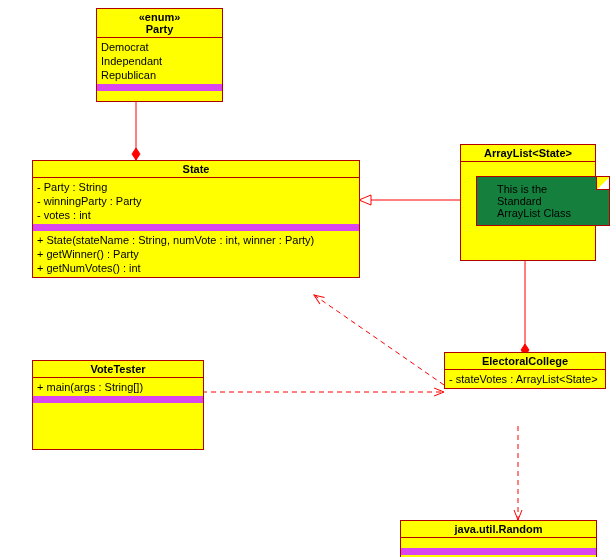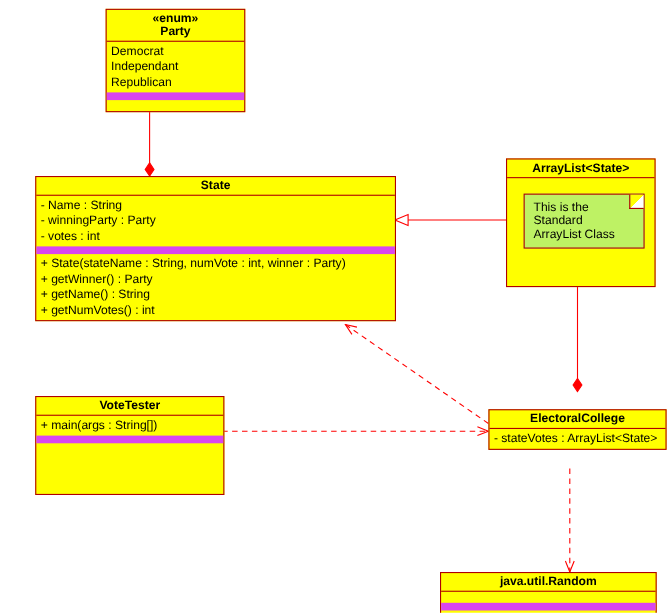--- a/index.html
+++ b/index.html
@@ -2,21 +2,21 @@
 <html><head>
 <meta charset="utf-8">
 <style>
 body{margin:0;font-family:Arial,sans-serif;font-size:11px;color:#000;background:#fff;width:610px;height:557px;position:relative}
 .box{position:absolute;background:#ffff00;border:1px solid #b00000}
 .title{font-weight:bold;text-align:center;padding:2px 18px;border-bottom:1px solid #b00000}
 .sect{padding:2px 4px;border-bottom:7px solid #d946ef}
 .sect:last-child{border-bottom:none}
 .row{padding:1px 0;white-space:nowrap}
 .under{}
-.note{position:absolute;background:#bef264;border:1px solid #b00000;padding:6px 8px}
+.note{position:absolute;background:#15803d;border:1px solid #b00000;padding:6px 20px}
 .note::after{content:"";position:absolute;top:0;right:0;width:12px;height:12px;border-left:1px solid #b00000;border-bottom:1px solid #b00000;background:linear-gradient(135deg,#ffff00 50%,#fff 50%)}
 svg{position:absolute;top:0;left:0;pointer-events:none}
 </style>
 </head>
 <body>
 
 <svg width="610" height="557">
   <defs>
     <marker id="tri" markerWidth="14" markerHeight="12" refX="13" refY="6" orient="auto">
         <path d="M1,1 L13,6 L1,11 Z" fill="#fff" stroke="#ff0000"></path>
@@ -45,28 +45,27 @@
     <div class="row">Democrat</div>
     <div class="row">Independant</div>
     <div class="row">Republican</div>
   </div>
   <div class="sect" style="height:6px"></div>
 </div>
 
 <div class="box" style="left:32px;top:160px;width:326px">
   <div class="title">State</div>
   <div class="sect">
-    <div class="row">- Name : String</div>
+    <div class="row">- Party : String</div>
     <div class="row">- winningParty : Party</div>
     <div class="row">- votes : int</div>
   </div>
   <div class="sect">
     <div class="row">+ State(stateName : String, numVote : int, winner : Party)</div>
     <div class="row">+ getWinner() : Party</div>
-    <div class="row">+ getName() : String</div>
     <div class="row">+ getNumVotes() : int</div>
   </div>
 </div>
 
 <div class="box" style="left:460px;top:144px;width:134px;height:115px">
   <div class="title">ArrayList&lt;State&gt;</div>
 </div>
 <div class="note" style="left:476px;top:176px;width:92px">
   <div>This is the</div>
   <div>Standard</div>
@@ -74,21 +73,21 @@
 </div>
 
 <div class="box" style="left:32px;top:360px;width:170px">
   <div class="title">VoteTester</div>
   <div class="sect">
       <div class="row under">+ main(args : String[])</div>
     </div>
   <div class="sect" style="height:42px"></div>
 </div>
 
-<div class="box" style="left:444px;top:372px;width:160px">
+<div class="box" style="left:444px;top:352px;width:160px">
   <div class="title">ElectoralCollege</div>
   <div class="sect">
       <div class="row">- stateVotes : ArrayList&lt;State&gt;</div>
     </div>
 </div>
 
 <div class="box" style="left:400px;top:520px;width:195px">
   <div class="title">java.util.Random</div>
   <div class="sect" style="height:6px"></div>
   <div class="sect" style="height:6px"></div>

